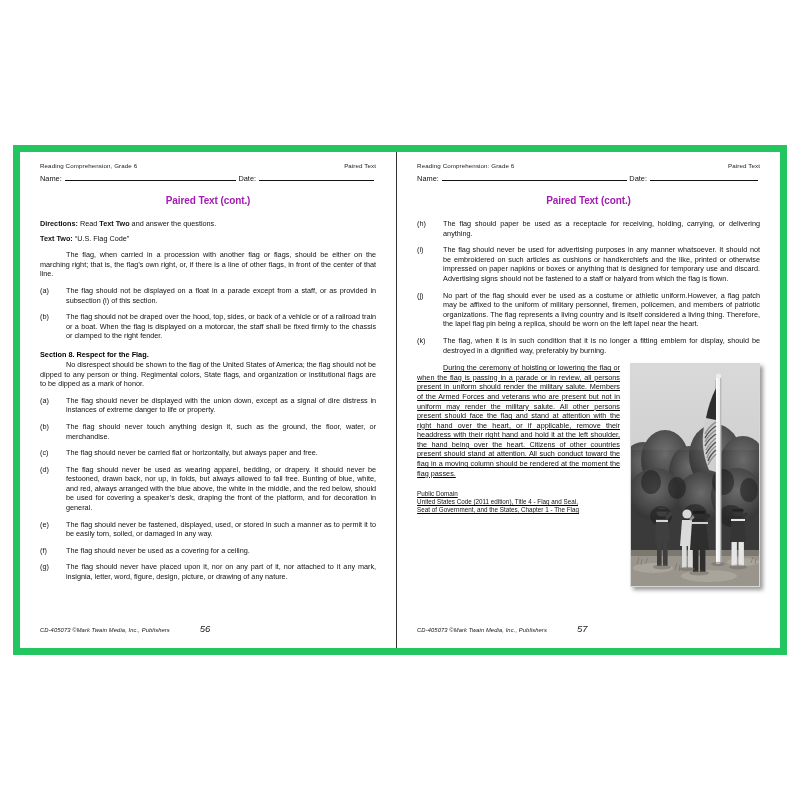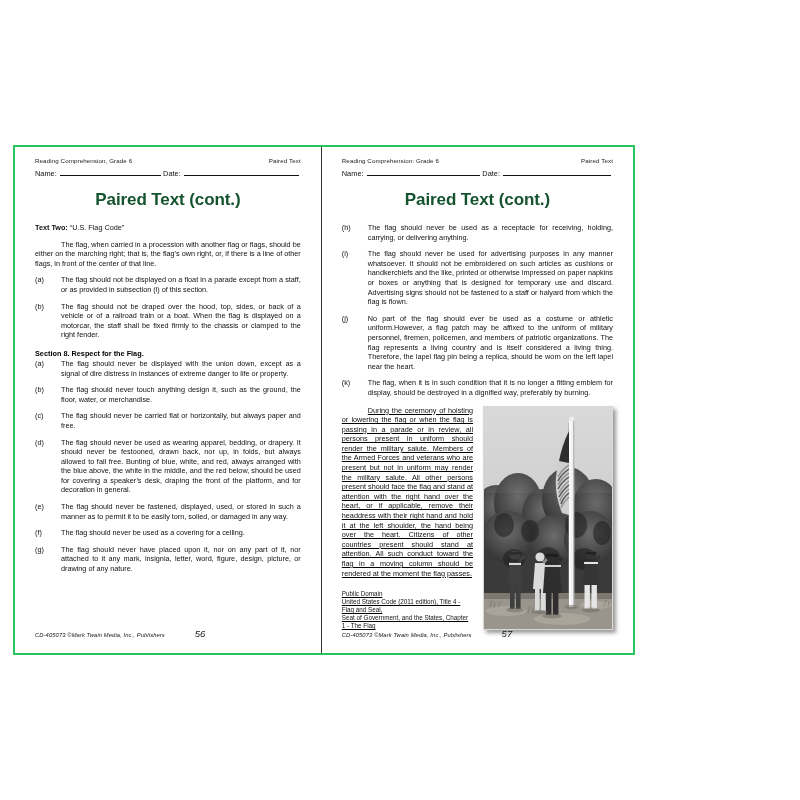--- a/index.html
+++ b/index.html
@@ -13,24 +13,24 @@
     font-family: "Liberation Sans", sans-serif;
     -webkit-font-smoothing: antialiased;
     overflow: hidden;
   }
 
   
   .spread {
     position: absolute;
     left: 13px;
     top: 145px;
-    width: 622px;
+    width: 774px;
     height: 510px;
     background: #ffffff;
-    border: 2px solid #22c55e;
+    border: 7px solid #22c55e;
     box-sizing: border-box;
     display: flex;
   }
   .page {
     position: relative;
     box-sizing: border-box;
     height: 100%;
     padding: 10px 20px 0 20px;
     overflow: hidden;
   }
@@ -62,23 +62,23 @@
     border-bottom: 1px solid #111111;
     height: 7px;
     margin: 0 2px 0 3px;
   }
   .namedate .rule.date-rule { flex: 0 0 115px; }
   .namedate .rule.date-rule-r { flex: 0 0 108px; }
 
   
   .page-title {
     text-align: center;
-    font-size: 17px;
+    font-size: 10px;
     font-weight: bold;
-    color: #14532d;
+    color: #a21caf;
     letter-spacing: -0.1px;
     margin: 0 0 13px 0;
   }
 
   
   .para {
     font-size: 7.25px;
     line-height: 9.6px;
     color: #101010;
     text-align: justify;
@@ -175,37 +175,39 @@
 
     <div class="namedate">
       <span class="lbl">Name:</span>
       <span class="rule"></span>
       <span class="lbl">Date:</span>
       <span class="rule date-rule"></span>
     </div>
 
     <h1 class="page-title">Paired Text (cont.)</h1>
 
+    <p class="para tight"><b>Directions:</b><span> Read </span><b>Text Two</b><span> and answer the questions.</span></p>
 
     <p class="para"><b>Text Two:</b><span> “U.S. Flag Code”</span></p>
 
     <div class="section-block">
       <p class="para lead">The flag, when carried in a procession with another flag or flags, should be either on the marching right; that is, the flag’s own right, or, if there is a line of other flags, in front of the center of that line.</p>
       <div class="item">
         <span class="mark">(a)</span>
         <span class="txt">The flag should not be displayed on a float in a parade except from a staff, or as provided in subsection (i) of this section.</span>
       </div>
       <div class="item">
         <span class="mark">(b)</span>
         <span class="txt">The flag should not be draped over the hood, top, sides, or back of a vehicle or of a railroad train or a boat. When the flag is displayed on a motorcar, the staff shall be fixed firmly to the chassis or clamped to the right fender.</span>
       </div>
     </div>
 
     <div class="section-block section-gap">
       <div class="heading">Section 8. Respect for the Flag.</div>
+      <p class="para lead">No disrespect should be shown to the flag of the United States of America; the flag should not be dipped to any person or thing. Regimental colors, State flags, and organization or institutional flags are to be dipped as a mark of honor.</p>
       <div class="item">
         <span class="mark">(a)</span>
         <span class="txt">The flag should never be displayed with the union down, except as a signal of dire distress in instances of extreme danger to life or property.</span>
       </div>
       <div class="item">
         <span class="mark">(b)</span>
         <span class="txt">The flag should never touch anything design it, such as the ground, the floor, water, or merchandise.</span>
       </div>
       <div class="item">
         <span class="mark">(c)</span>
@@ -246,21 +248,21 @@
       <span class="lbl">Name:</span>
       <span class="rule"></span>
       <span class="lbl">Date:</span>
       <span class="rule date-rule-r"></span>
     </div>
 
     <h1 class="page-title">Paired Text (cont.)</h1>
 
     <div class="item">
       <span class="mark">(h)</span>
-      <span class="txt">The flag should never be used as a receptacle for receiving, holding, carrying, or delivering anything.</span>
+      <span class="txt">The flag should paper be used as a receptacle for receiving, holding, carrying, or delivering anything.</span>
     </div>
     <div class="item">
       <span class="mark">(i)</span>
       <span class="txt">The flag should never be used for advertising purposes in any manner whatsoever. It should not be embroidered on such articles as cushions or handkerchiefs and the like, printed or otherwise impressed on paper napkins or boxes or anything that is designed for temporary use and discard. Advertising signs should not be fastened to a staff or halyard from which the flag is flown.</span>
     </div>
     <div class="item">
       <span class="mark">(j)</span>
       <span class="txt">No part of the flag should ever be used as a costume or athletic uniform.However, a flag patch may be affixed to the uniform of military personnel, firemen, policemen, and members of patriotic organizations. The flag represents a living country and is itself considered a living thing. Therefore, the lapel flag pin being a replica, should be worn on the left lapel near the heart.</span>
     </div>
     <div class="item">

